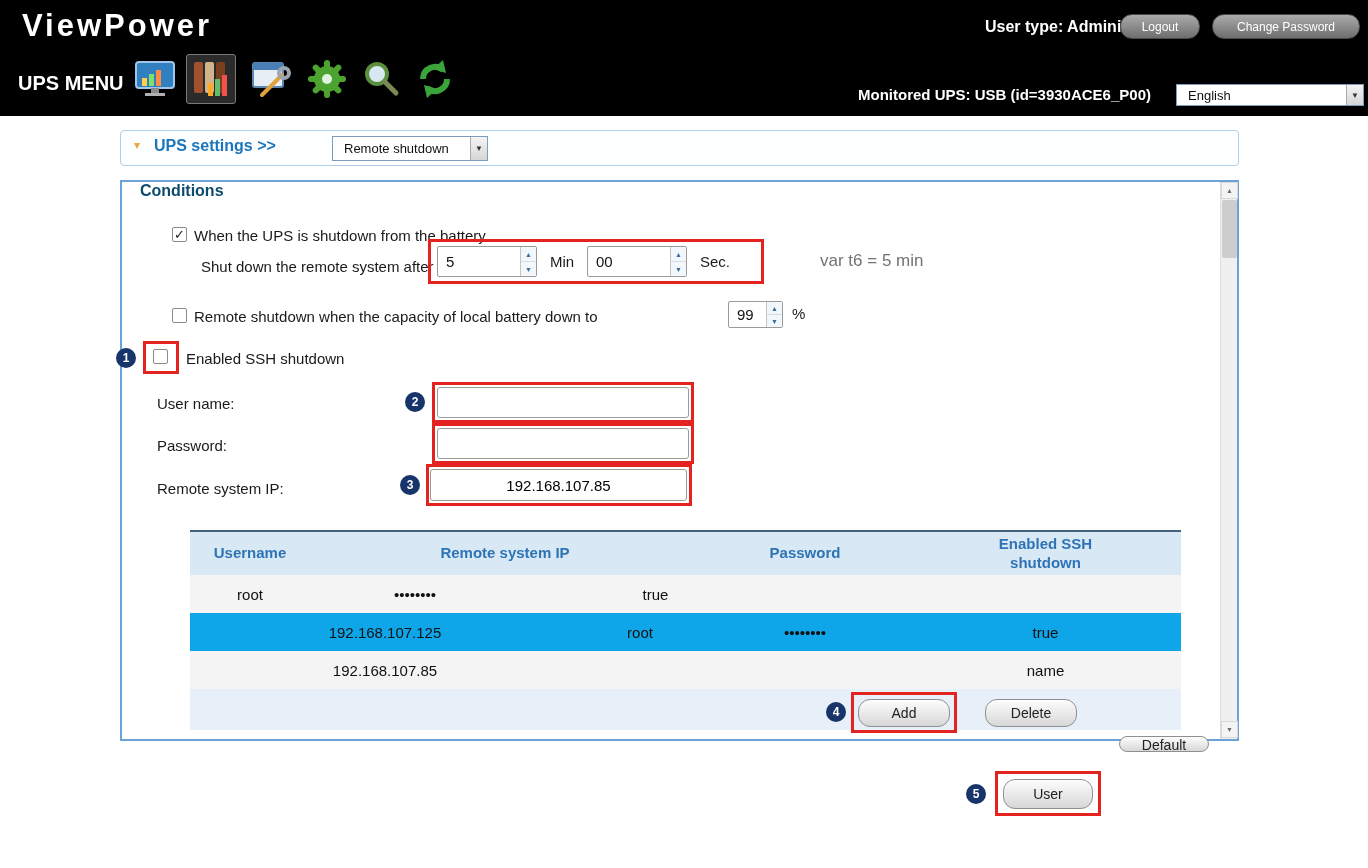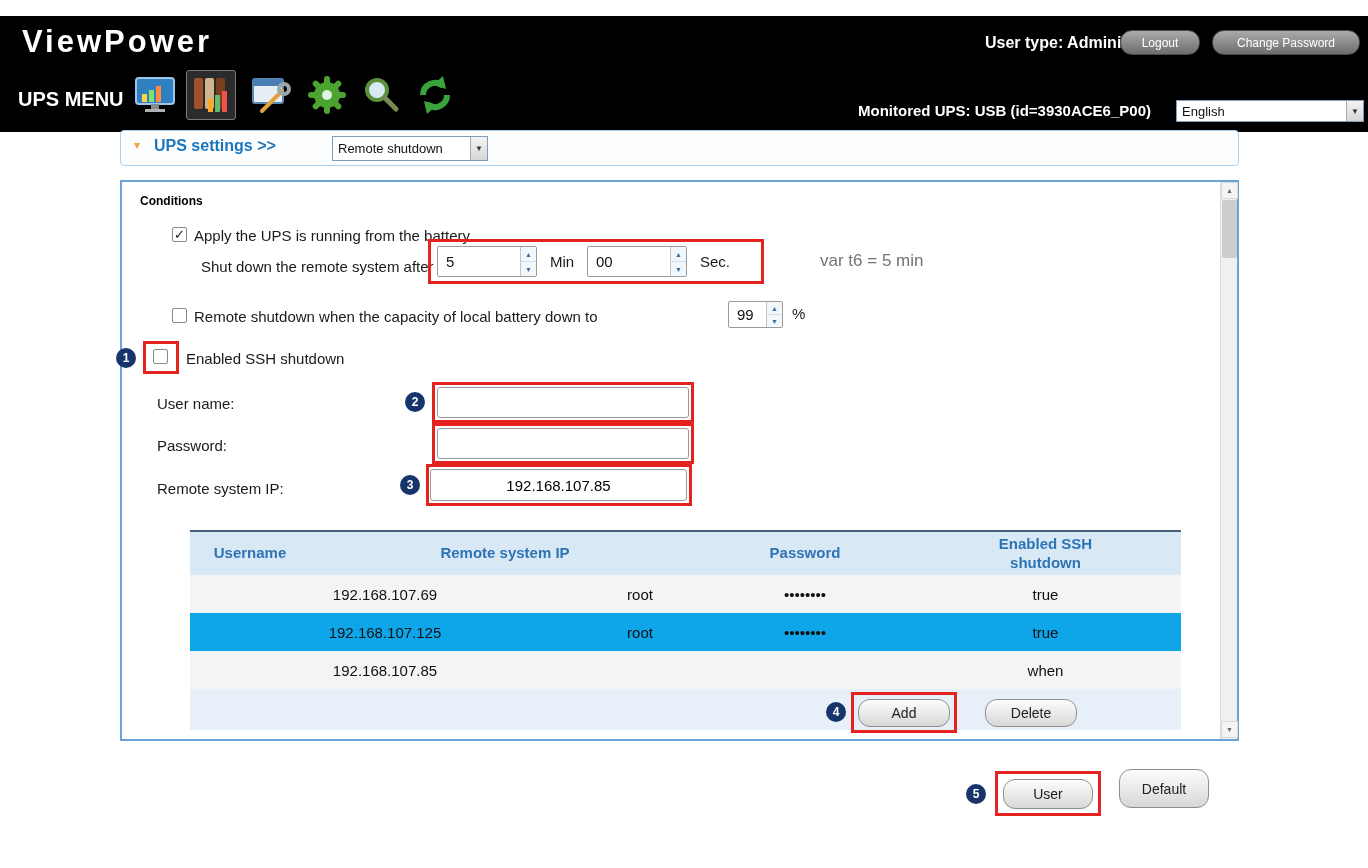--- a/index.html
+++ b/index.html
@@ -1,43 +1,43 @@
 <!DOCTYPE html>
 <html><head>
 <meta charset="utf-8">
 <style>
   *{box-sizing:border-box;margin:0;padding:0}
   html,body{width:1368px;height:868px}
   body{font-family:"Liberation Sans","DejaVu Sans",sans-serif;background:#fff;position:relative;overflow:hidden}
   #app{position:relative;width:1368px;height:868px}
 
   
-  .header{position:absolute;left:0;top:16px;width:1368px;height:116px;background:#000}
+  .header{position:absolute;left:0;top:0;width:1368px;height:116px;background:#000}
   .logo{position:absolute;left:22px;top:8px;color:#fff;font-size:31px;font-weight:bold;letter-spacing:3px}
   .ups-menu{position:absolute;left:18px;top:72px;color:#fff;font-size:20px;font-weight:bold;cursor:pointer;display:flex;align-items:center;gap:20px}
   .ups-menu .tri{font-size:13px}
   .icon-btn{position:absolute;top:54px;width:50px;height:50px;display:flex;align-items:center;justify-content:center;cursor:pointer}
   .icon-btn.selected{background:#2b2b2b;border:1px solid #7a7a7a;border-radius:3px}
   .user-type{position:absolute;top:18px;left:985px;color:#fff;font-size:16px;font-weight:bold}
   .hbtn{position:absolute;top:14px;height:25px;background:linear-gradient(#ababab,#6d6d6d);color:#fff;border:1px solid #4a4a4a;border-radius:12px;font-size:12px;cursor:pointer;font-family:inherit}
   .monitored{position:absolute;top:86px;left:858px;color:#fff;font-size:15px;font-weight:bold}
 
   
   .selectbox{position:absolute;background:#fff;border:1px solid #7f9db9;display:flex;align-items:stretch;font-size:13px;cursor:pointer}
-  .sel-text{flex:1;display:flex;align-items:center;padding-left:5px;white-space:nowrap;overflow:hidden;color:#111}
+  .sel-text{flex:1;display:flex;align-items:center;padding-left:11px;white-space:nowrap;overflow:hidden;color:#111}
   .sel-arrow{width:17px;display:flex;align-items:center;justify-content:center;font-size:8px;color:#333;background:linear-gradient(#f4f4f4,#d6d6d6);border-left:1px solid #a9a9a9}
 
   
   .breadcrumb{position:absolute;left:120px;top:130px;width:1119px;height:36px;border:1px solid #aed0ea;border-radius:4px;background:#fdfeff}
   .bc-marker{position:absolute;left:134px;top:139px;color:#f0a43c;font-size:12px;line-height:12px}
   .bc-title{position:absolute;left:154px;top:137px;color:#1b75bc;font-weight:bold;font-size:16px}
 
   
   .panel{position:absolute;left:120px;top:180px;width:1119px;height:561px;border:2px solid #6ba3d6;background:#fff}
-  .section-title{position:absolute;left:140px;top:194px;color:#000000;font-weight:bold;font-size:12px}
+  .section-title{position:absolute;left:140px;top:182px;color:#0c4a6e;font-weight:bold;font-size:16px}
   .lbl{position:absolute;color:#1a1a1a;font-size:15px;white-space:nowrap}
   .checkbox{position:absolute;width:15px;height:15px;border:1px solid #8a8a8a;background:#fff;cursor:pointer;font-size:13px;line-height:13px;text-align:center;color:#1a1a1a;border-radius:2px}
   .textinput{position:absolute;border:1px solid #9a9a9a;background:#fff;font-size:15px;font-family:inherit;padding:0 6px;border-radius:3px;outline:none}
   .spinner{position:absolute;border:1px solid #9a9a9a;background:#fff;display:flex;border-radius:2px}
   .spin-val{flex:1;font-size:15px;display:flex;align-items:center;padding-left:8px;color:#111}
   .spin-btns{width:16px;border-left:1px solid #c4c4c4;display:flex;flex-direction:column}
   .spin-btns div{flex:1;display:flex;align-items:center;justify-content:center;font-size:7px;color:#3b6ea5;cursor:pointer;background:#f2f7fc}
   .spin-btns div:first-child{border-bottom:1px solid #d5dde5}
 
   .badge{position:absolute;width:20px;height:20px;border-radius:50%;background:#17356b;color:#fff;font-size:12px;font-weight:bold;display:flex;align-items:center;justify-content:center}
@@ -154,21 +154,21 @@
     <span class="sel-arrow">▼</span>
   </div>
 
   <div class="panel"></div>
 
   <div class="section-title">Conditions</div>
 
   <div class="checkbox" style="left:172px;top:227px">
     <span>✓</span>
   </div>
-  <div class="lbl" style="left:194px;top:227px">Apply the UPS is running from the battery</div>
+  <div class="lbl" style="left:194px;top:227px">When the UPS is shutdown from the battery</div>
 
   <div class="lbl" style="left:201px;top:258px">Shut down the remote system after</div>
   <div class="spinner" style="left:437px;top:246px;width:100px;height:31px">
     <span class="spin-val">5</span>
     <span class="spin-btns">
       <div>▲</div>
       <div>▼</div>
     </span>
   </div>
   <div class="lbl" style="left:550px;top:253px">Min</div>
@@ -214,51 +214,50 @@
           <span>Remote system IP</span>
         </div>
       <div class="th c3">
           <span>Password</span>
         </div>
       <div class="th c4">
           <span>Enabled SSH shutdown</span>
         </div>
     </div>
     <div class="trow r-a">
-      <div class="td c1">192.168.107.69</div>
       <div class="td c2">root</div>
       <div class="td c3">••••••••</div>
       <div class="td c4">true</div>
     </div>
     <div class="trow r-b">
       <div class="td c1">192.168.107.125</div>
       <div class="td c2">root</div>
       <div class="td c3">••••••••</div>
       <div class="td c4">true</div>
     </div>
     <div class="trow r-a">
       <div class="td c1">192.168.107.85</div>
       <div class="td c2"></div>
       <div class="td c3"></div>
-      <div class="td c4">when</div>
+      <div class="td c4">name</div>
     </div>
     <div class="tbuttons"></div>
   </div>
 
   <button class="btn" style="left:858px;top:699px;width:92px;height:28px">Add</button>
   <button class="btn" style="left:985px;top:699px;width:92px;height:28px">Delete</button>
 
   <div class="vscroll">
     <div class="vs-arrow" style="top:0">▲</div>
     <div class="vs-thumb"></div>
     <div class="vs-arrow" style="top:539px">▼</div>
   </div>
 
   <button class="btn" style="left:1003px;top:779px;width:90px;height:30px">User</button>
-  <button class="btn" style="left:1119px;top:769px;width:90px;height:39px">Default</button>
+  <button class="btn" style="left:1119px;top:736px;width:90px;height:16px">Default</button>
 
   <div class="redbox" style="left:428px;top:239px;width:336px;height:45px"></div>
   <div class="redbox" style="left:143px;top:341px;width:36px;height:33px"></div>
   <div class="redbox" style="left:432px;top:382px;width:262px;height:41px"></div>
   <div class="redbox" style="left:432px;top:423px;width:262px;height:41px"></div>
   <div class="redbox" style="left:426px;top:464px;width:266px;height:42px"></div>
   <div class="redbox" style="left:851px;top:692px;width:106px;height:41px"></div>
   <div class="redbox" style="left:995px;top:771px;width:106px;height:45px"></div>
 
   <div class="badge" style="left:116px;top:348px">1</div>

